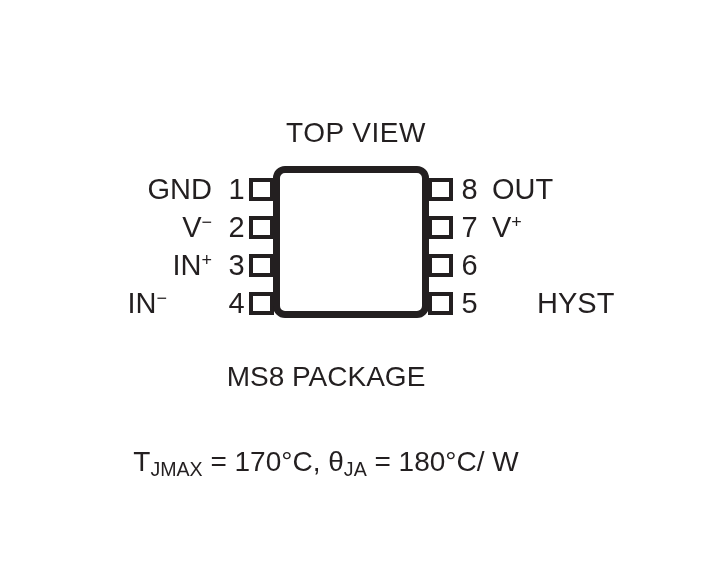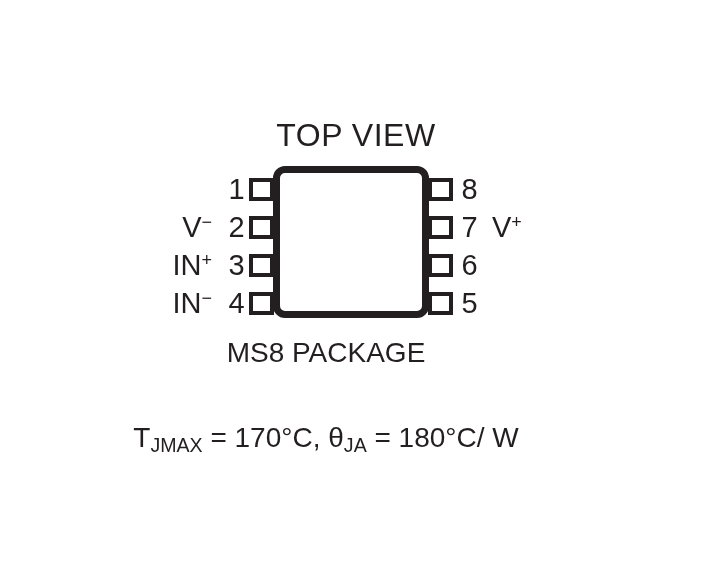--- a/index.html
+++ b/index.html
@@ -26,21 +26,21 @@
     height: 570px;
   }
 
   
   .top-view-label {
     position: absolute;
     left: 0;
     top: 119px;
     width: 712px;
     text-align: center;
-    font-size: 32px;
+    font-size: 28px;
     letter-spacing: 0.5px;
     line-height: 1;
     white-space: nowrap;
   }
 
   
   .package-wrap {
     position: absolute;
     left: 249px;
     top: 166px;
@@ -70,21 +70,21 @@
     border: 4px solid #231f20;
     background: #ffffff;
     z-index: 1;
   }
   .pin-pad.left  { left: 0px;   }
   .pin-pad.right { right: 0px;  }
 
   .pin-row-1 { top: 12px;  }
   .pin-row-2 { top: 50px;  }
   .pin-row-3 { top: 88px;  }
-  .pin-row-4 { top: 126px; }
+  .pin-row-4 { top: 126px; gap: 45px; }
 
   
   .pin-labels {
     position: absolute;
     top: 166px;
     font-size: 29px;
     line-height: 1;
   }
   .pin-labels.left-col  { left: 40px;  width: 205px; }
   .pin-labels.right-col { left: 461px; width: 230px; }
@@ -115,20 +115,21 @@
 
   
   .caption {
     position: absolute;
     left: 0;
     width: 652px;
     text-align: center;
     font-size: 28px;
     line-height: 1;
     white-space: nowrap;
+    margin-top: 24px;
   }
   .caption-line-1 { top: 339px; }
   .caption-line-2 { top: 373px; }
   .caption-line-3 { top: 424px; }
 
   .sub {
     font-size: 0.70em;
     vertical-align: baseline;
     position: relative;
     top: 0.25em;
@@ -154,20 +155,21 @@
 
     <div class="pin-pad right pin-row-1"></div>
     <div class="pin-pad right pin-row-2"></div>
     <div class="pin-pad right pin-row-3"></div>
     <div class="pin-pad right pin-row-4"></div>
   </div>
 
   <div class="pin-labels left-col">
 
     <div class="pin-line pin-row-1">
+      <span class="pin-name"><span>GND</span><span class="sup"></span></span>
       <span class="pin-number">1</span>
     </div>
 
     <div class="pin-line pin-row-2">
       <span class="pin-name"><span>V</span><span class="sup">−</span></span>
       <span class="pin-number">2</span>
     </div>
 
     <div class="pin-line pin-row-3">
       <span class="pin-name"><span>IN</span><span class="sup">+</span></span>
@@ -177,33 +179,35 @@
     <div class="pin-line pin-row-4">
       <span class="pin-name"><span>IN</span><span class="sup">−</span></span>
       <span class="pin-number">4</span>
     </div>
   </div>
 
   <div class="pin-labels right-col">
 
     <div class="pin-line pin-row-1">
       <span class="pin-number">8</span>
+      <span class="pin-name"><span>OUT</span><span class="sup"></span></span>
     </div>
 
     <div class="pin-line pin-row-2">
       <span class="pin-number">7</span>
       <span class="pin-name"><span>V</span><span class="sup">+</span></span>
     </div>
 
     <div class="pin-line pin-row-3">
       <span class="pin-number">6</span>
     </div>
 
     <div class="pin-line pin-row-4">
       <span class="pin-number">5</span>
+      <span class="pin-name"><span>HYST</span><span class="sup"></span></span>
     </div>
   </div>
 
   <div class="caption caption-line-1">MS8 PACKAGE</div>
 
 
   <div class="caption caption-line-3">
     <span>T</span><span class="sub">JMAX</span><span class="deg"> = 170°C, </span><span>θ</span><span class="sub">JA</span><span class="deg"> = 180°C/ W</span>
   </div>
 

